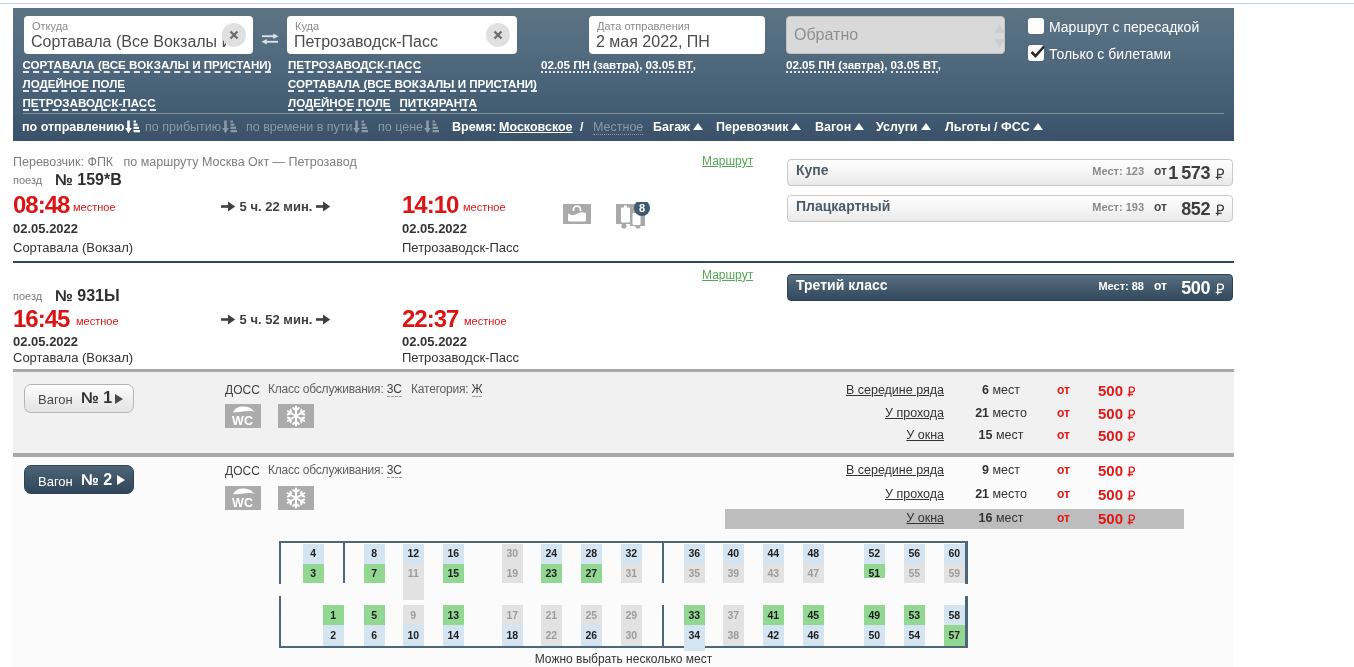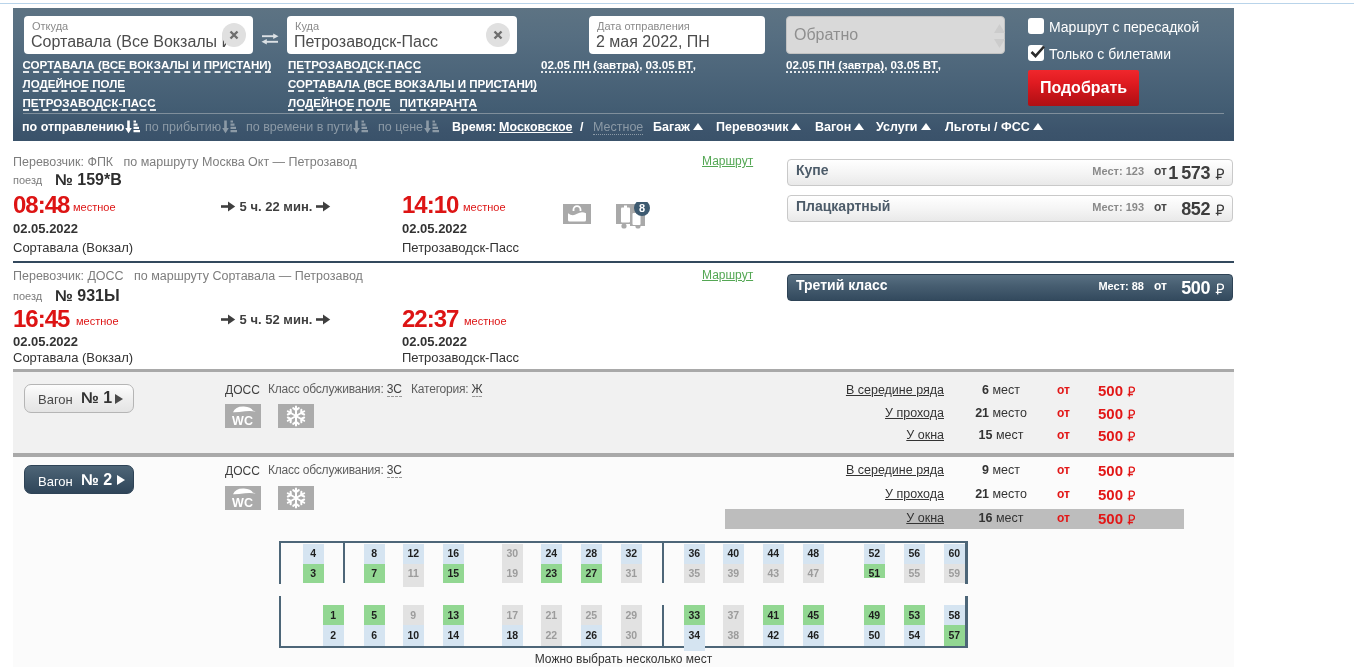--- a/index.html
+++ b/index.html
@@ -117,21 +117,20 @@
 <div class="lrow" style="left:528px;top:47px"><span class="wdot">02.05 ПН (завтра)</span><span style="color:#fff;font-size:11.6px;font-weight:bold">, </span><span class="wdot">03.05 ВТ</span><span style="color:#fff;font-size:11.6px;font-weight:bold">,</span></div>
 <div class="lrow" style="left:773px;top:47px"><span class="wdot">02.05 ПН (завтра)</span><span style="color:#fff;font-size:11.6px;font-weight:bold">, </span><span class="wdot">03.05 ВТ</span><span style="color:#fff;font-size:11.6px;font-weight:bold">,</span></div>
 <div class="cb" style="left:1015px;top:10px"></div>
 <div class="cblbl" style="left:1036px;top:11px">Маршрут с пересадкой</div>
 <div class="cb" style="left:1015px;top:37px">
         <svg width="18" height="16" viewBox="0 0 18 16" style="position:absolute;left:1px;top:-1px">
           <path d="M2.5 8 L6.5 12 L15 2.5" stroke="#2b2b2b" stroke-width="2.6" fill="none"></path>
         </svg>
       </div>
 <div class="cblbl" style="left:1036px;top:38px">Только с билетами</div>
-<div class="redbtn">Подобрать</div>
 <div class="sep"></div>
 <div class="sortbar">
 <span class="it on" style="left:9px">по отправлению<svg width="15" height="14" viewBox="0 0 15 14" style="vertical-align:-3px;margin-left:1px">
             <path d="M3.5 0.5 V9" stroke="#ffffff" stroke-width="2.6" fill="none"></path>
             <path d="M0.2 8 L3.5 13.2 L6.8 8 Z" fill="#ffffff"></path>
             <path d="M8.5 1.5 h2.5 M8.5 4.7 h4 M8.5 7.9 h5.5 M8.5 11.1 h6.5" stroke="#ffffff" stroke-width="2.2" fill="none"></path>
           </svg></span>
 <span class="it" style="left:132px">по прибытию<svg width="15" height="14" viewBox="0 0 15 14" style="vertical-align:-3px;margin-left:1px">
             <path d="M3.5 0.5 V9" stroke="#8c9aa6" stroke-width="2.6" fill="none"></path>
             <path d="M0.2 8 L3.5 13.2 L6.8 8 Z" fill="#8c9aa6"></path>
@@ -203,21 +202,20 @@
     </div>
 <div class="fare" style="top:194.5px">
       <span class="nm">Плацкартный</span>
       <span class="ms">Мест: 193</span>
       <span class="ot">от</span>
       <span class="pr">852 <svg class="rubsvg" width="9" height="12" viewBox="0 0 10 13" style="vertical-align:-1px">
           <path d="M3 1 V12.6 M3 1 H6.2 a3.1 3.1 0 0 1 0 6.2 H3 M0.8 10.2 H7.4" fill="none" stroke="#3d3d3d" stroke-width="1.5"></path>
         </svg></span>
     </div>
 <div class="hr1" style="top:260.5px"></div>
-<div class="abs gray1" style="left:13px;top:268.5px">Перевозчик: ДОСС&nbsp;&nbsp;&nbsp;по маршруту Сортавала — Петрозавод</div>
 <div class="route" style="left:702px;top:267.5px">Маршрут</div>
 <div class="abs" style="left:13px;top:289.5px;font-size:11px;color:#7d7d7d">поезд</div>
 <div class="abs trainno" style="left:55px;top:286.5px">№ 931Ы</div>
 <div class="abs btime" style="left:13px;top:305px">16:45</div>
 <div class="abs mest" style="left:76px;top:315px">местное</div>
 <div class="abs dur" style="left:221px;top:312px"><svg width="15" height="11" viewBox="0 0 15 11" style="vertical-align:-1px">
         <path d="M0 5.5 H8" stroke="#3f3f3f" stroke-width="2.6" fill="none"></path>
         <path d="M7 0.6 L14.2 5.5 L7 10.4 Z" fill="#3f3f3f"></path>
       </svg>&nbsp;5 ч. 52 мин.&nbsp;<svg width="15" height="11" viewBox="0 0 15 11" style="vertical-align:-1px">
         <path d="M0 5.5 H8" stroke="#3f3f3f" stroke-width="2.6" fill="none"></path>
@@ -330,21 +328,21 @@
 <div class="mapb" style="left:965.4px;top:540.5px;width:2.6px;height:43px"></div>
 <div class="mapb" style="left:965.4px;top:595.5px;width:2.6px;height:52.8px"></div>
 <div class="mapb" style="left:342.6px;top:543px;width:2.6px;height:40px"></div>
 <div class="mapb" style="left:661.8px;top:543px;width:2.6px;height:40px"></div>
 <div class="mapb" style="left:661.8px;top:604.5px;width:2.6px;height:41px"></div>
 <div class="seat sB" style="left:303px;top:544px;height:19.5px;line-height:19.5px">4</div>
 <div class="seat sG" style="left:303px;top:563.5px;height:19.5px;line-height:19.5px">3</div>
 <div class="seat sB" style="left:364px;top:544px;height:19.5px;line-height:19.5px">8</div>
 <div class="seat sG" style="left:364px;top:563.5px;height:19.5px;line-height:19.5px">7</div>
 <div class="seat sB" style="left:403px;top:544px;height:19.5px;line-height:19.5px">12</div>
-<div class="seat sX" style="left:403px;top:563.5px;height:23px;line-height:19.5px">11</div>
+<div class="seat sX" style="left:403px;top:563.5px;height:36px;line-height:19.5px">11</div>
 <div class="seat sB" style="left:443px;top:544px;height:19.5px;line-height:19.5px">16</div>
 <div class="seat sG" style="left:443px;top:563.5px;height:19.5px;line-height:19.5px">15</div>
 <div class="seat sX" style="left:502px;top:544px;height:19.5px;line-height:19.5px">30</div>
 <div class="seat sX" style="left:502px;top:563.5px;height:19.5px;line-height:19.5px">19</div>
 <div class="seat sB" style="left:541px;top:544px;height:19.5px;line-height:19.5px">24</div>
 <div class="seat sG" style="left:541px;top:563.5px;height:19.5px;line-height:19.5px">23</div>
 <div class="seat sB" style="left:581px;top:544px;height:19.5px;line-height:19.5px">28</div>
 <div class="seat sG" style="left:581px;top:563.5px;height:19.5px;line-height:19.5px">27</div>
 <div class="seat sB" style="left:621px;top:544px;height:19.5px;line-height:19.5px">32</div>
 <div class="seat sX" style="left:621px;top:563.5px;height:19.5px;line-height:19.5px">31</div>

